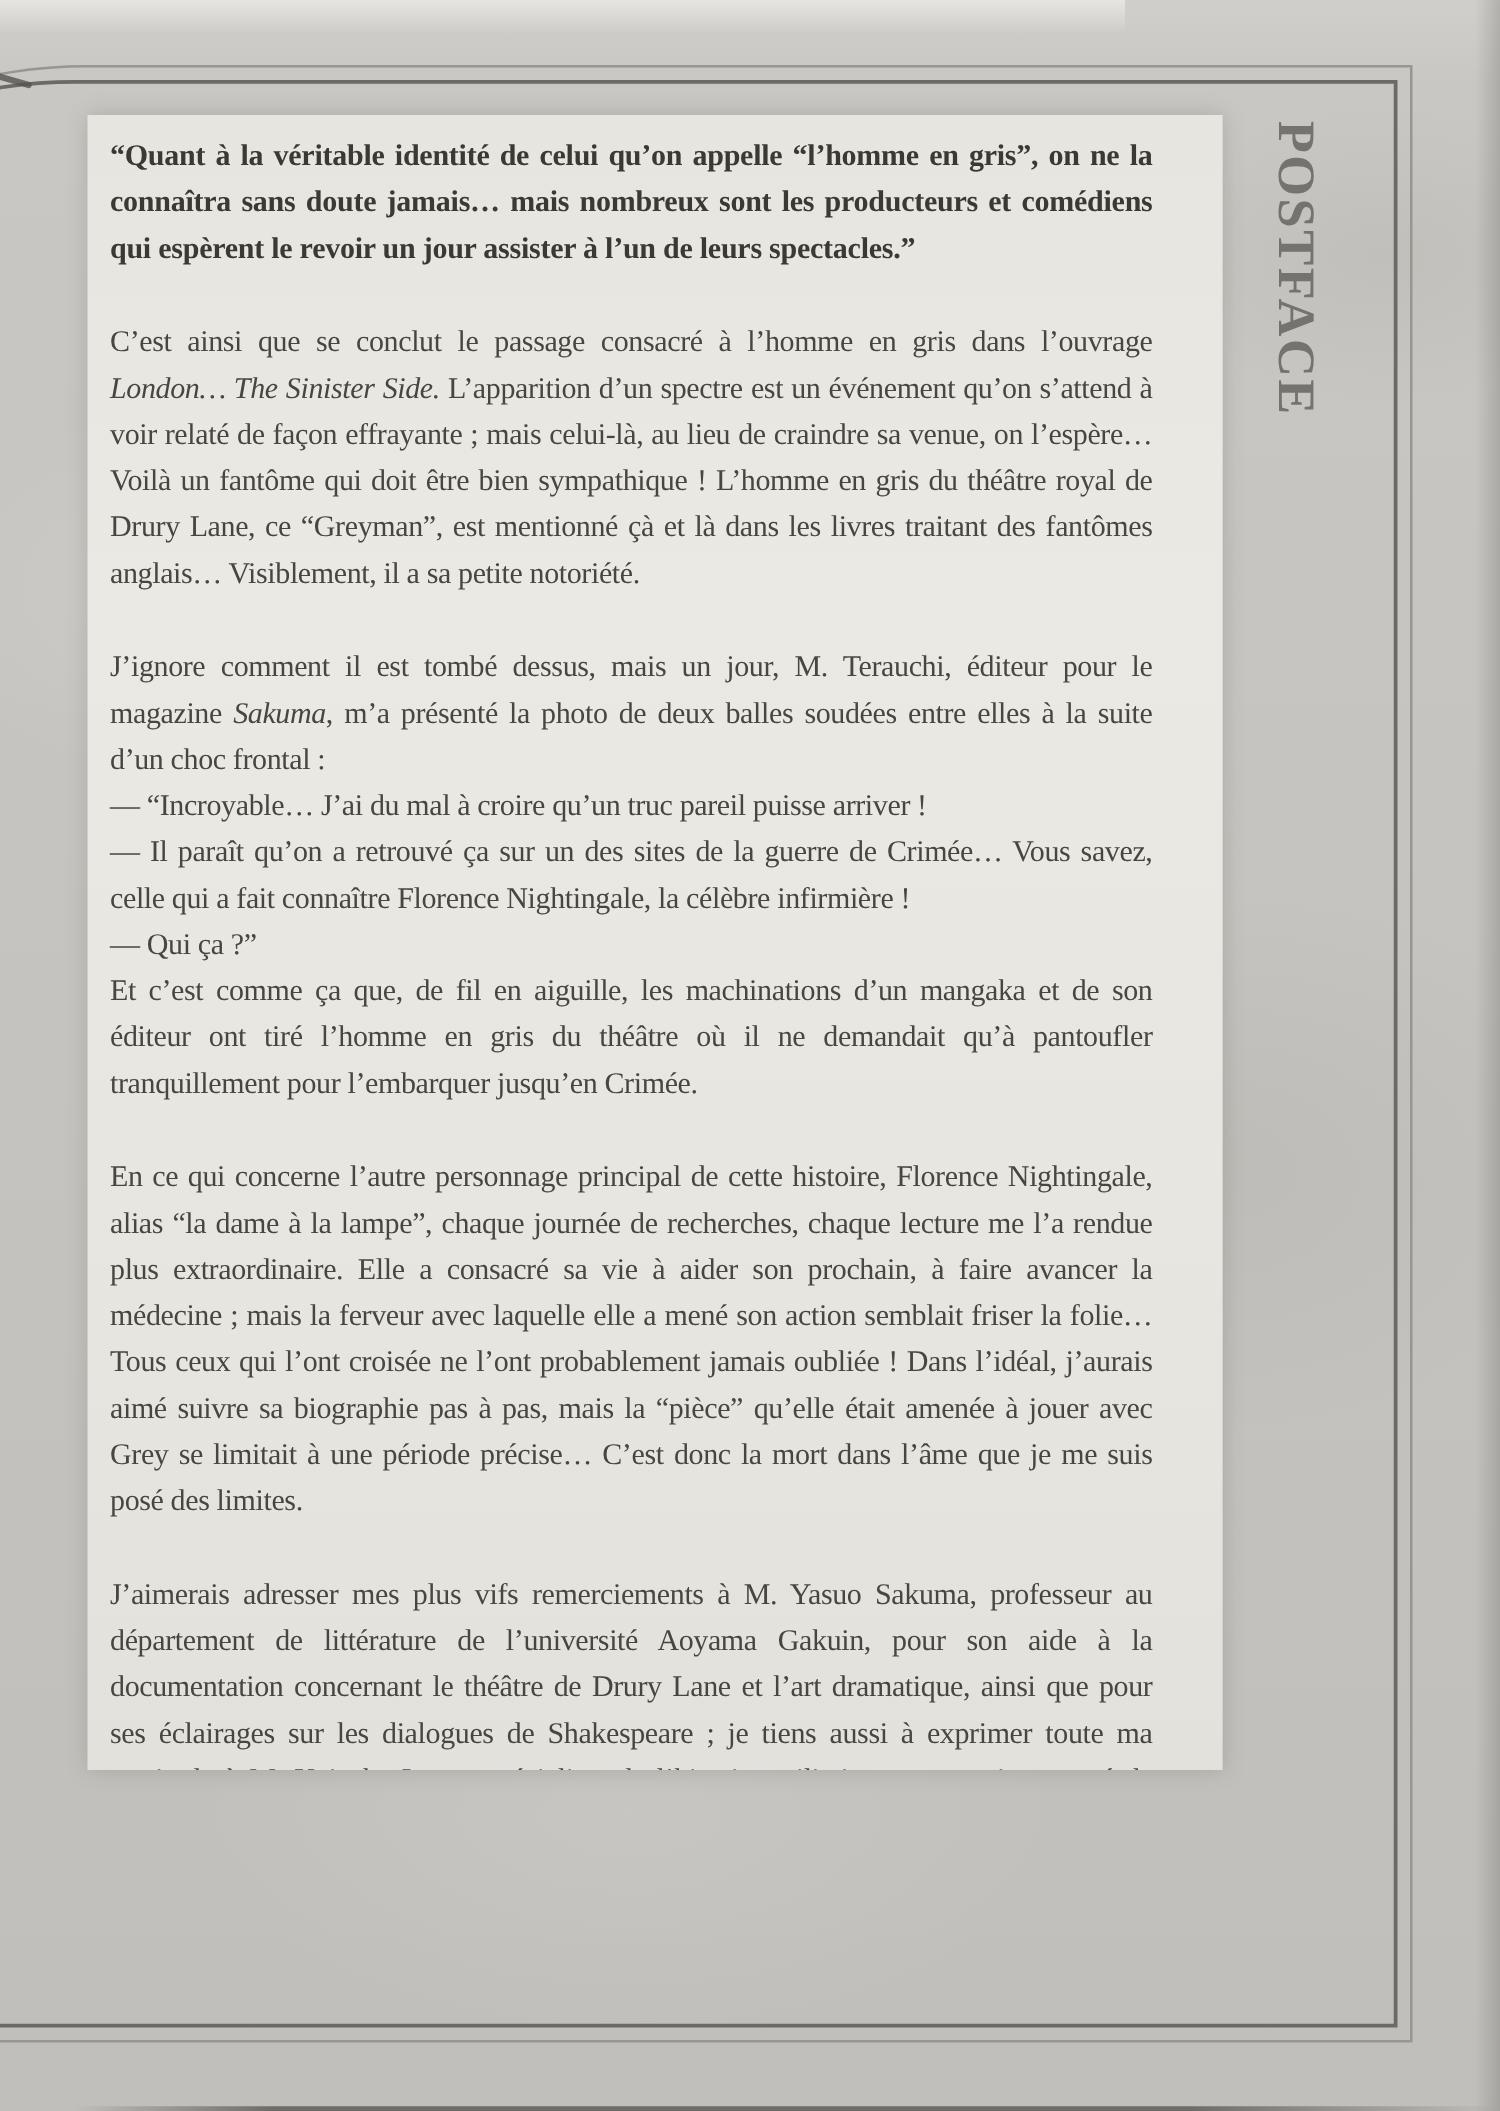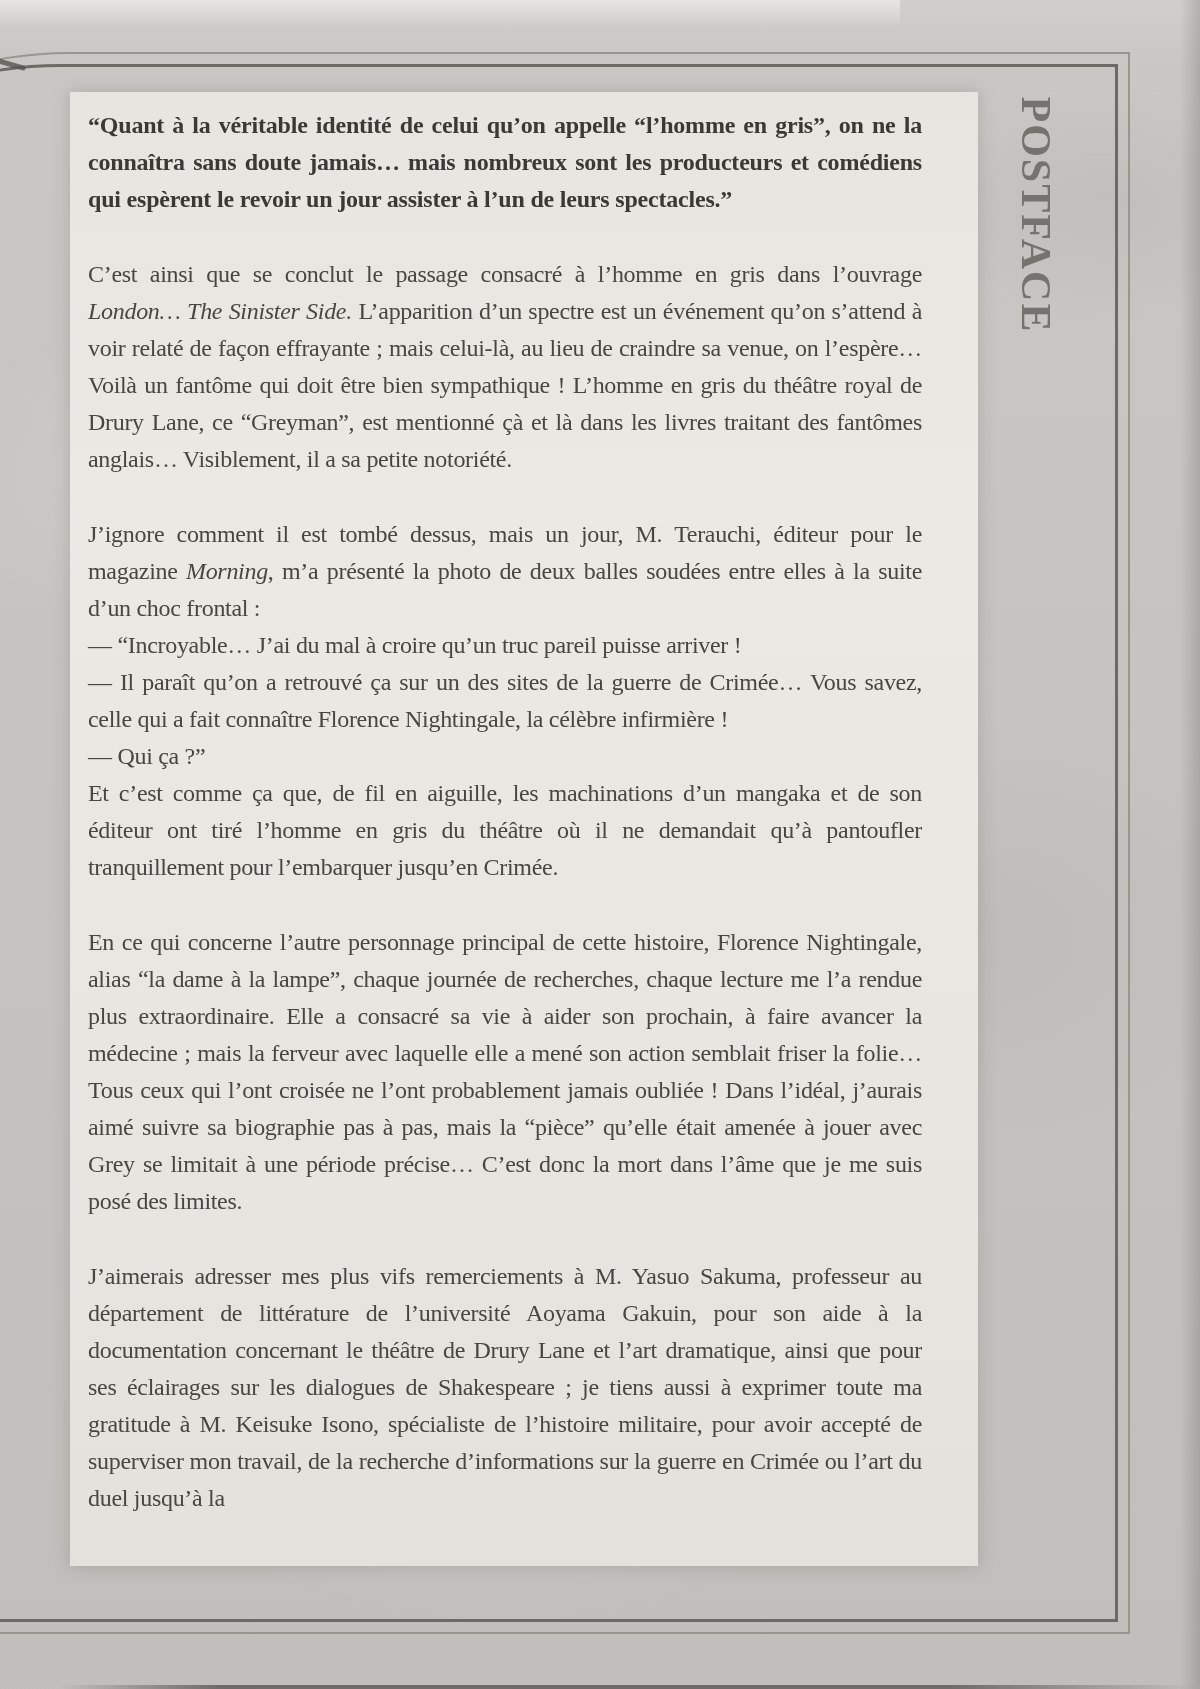--- a/index.html
+++ b/index.html
@@ -47,21 +47,21 @@
     width: 30px; height: 5px;
     background: #55544e;
     transform: rotate(16deg);
     border-radius: 3px;
     opacity: .8;
   }
 
   
   .text-panel {
     position: absolute; left: 70px; top: 92px;
-    width: 908px; height: 1474px;
+    width: 908px; height: 1324px;
     box-sizing: border-box;
     padding: 15px 56px 0 18px;
     background: linear-gradient(180deg, #e6e5e0 0%, #eae9e4 30%, #e6e5e0 75%, #e2e1dc 100%);
     box-shadow: 0 0 16px rgba(108,105,97,.30);
     overflow: hidden;
   }
 
   .para {
     margin: 0 0 38px 0;
     font-size: 24px;
@@ -110,21 +110,21 @@
 <div class="top-light-strip"></div>
 
 <div class="frame-outer"></div>
 <div class="frame-inner"></div>
 <div class="spine-mark"></div>
 
 <div class="text-panel">
   <div id="paragraphs-root">
       <p class="para lead"><span>“Quant à la véritable identité de celui qu’on appelle “l’homme en gris”, on ne la connaîtra sans doute jamais… mais nombreux sont les producteurs et comédiens qui espèrent le revoir un jour assister à l’un de leurs spectacles.”</span></p>
       <p class="para"><span>C’est ainsi que se conclut le passage consacré à l’homme en gris dans l’ouvrage </span><span style="font-style: italic;">London… The Sinister Side.</span><span> L’apparition d’un spectre est un événement qu’on s’attend à voir relaté de façon effrayante ; mais celui-là, au lieu de craindre sa venue, on l’espère… Voilà un fantôme qui doit être bien sympathique ! L’homme en gris du théâtre royal de Drury Lane, ce “Greyman”, est mentionné çà et là dans les livres traitant des fantômes anglais… Visiblement, il a sa petite notoriété.</span></p>
-      <p class="para"><span>J’ignore comment il est tombé dessus, mais un jour, M. Terauchi, éditeur pour le magazine </span><span style="font-style: italic;">Morning</span><span>, m’a présenté la photo de deux balles soudées entre elles à la suite d’un choc frontal :
+      <p class="para"><span>J’ignore comment il est tombé dessus, mais un jour, M. Terauchi, éditeur pour le magazine </span><span style="font-style: italic;">Sakuma</span><span>, m’a présenté la photo de deux balles soudées entre elles à la suite d’un choc frontal :
 — “Incroyable… J’ai du mal à croire qu’un truc pareil puisse arriver !
 — Il paraît qu’on a retrouvé ça sur un des sites de la guerre de Crimée… Vous savez, celle qui a fait connaître Florence Nightingale, la célèbre infirmière !
 — Qui ça ?”
 Et c’est comme ça que, de fil en aiguille, les machinations d’un mangaka et de son éditeur ont tiré l’homme en gris du théâtre où il ne demandait qu’à pantoufler tranquillement pour l’embarquer jusqu’en Crimée.</span></p>
       <p class="para"><span>En ce qui concerne l’autre personnage principal de cette histoire, Florence Nightingale, alias “la dame à la lampe”, chaque journée de recherches, chaque lecture me l’a rendue plus extraordinaire. Elle a consacré sa vie à aider son prochain, à faire avancer la médecine ; mais la ferveur avec laquelle elle a mené son action semblait friser la folie… Tous ceux qui l’ont croisée ne l’ont probablement jamais oubliée ! Dans l’idéal, j’aurais aimé suivre sa biographie pas à pas, mais la “pièce” qu’elle était amenée à jouer avec Grey se limitait à une période précise… C’est donc la mort dans l’âme que je me suis posé des limites.</span></p>
       <p class="para"><span>J’aimerais adresser mes plus vifs remerciements à M. Yasuo Sakuma, professeur au département de littérature de l’université Aoyama Gakuin, pour son aide à la documentation concernant le théâtre de Drury Lane et l’art dramatique, ainsi que pour ses éclairages sur les dialogues de Shakespeare ; je tiens aussi à exprimer toute ma gratitude à M. Keisuke Isono, spécialiste de l’histoire militaire, pour avoir accepté de superviser mon travail, de la recherche d’informations sur la guerre en Crimée ou l’art du duel jusqu’à la</span></p>
     </div>
 </div>
 
 <div class="postface-label">POSTFACE</div>

